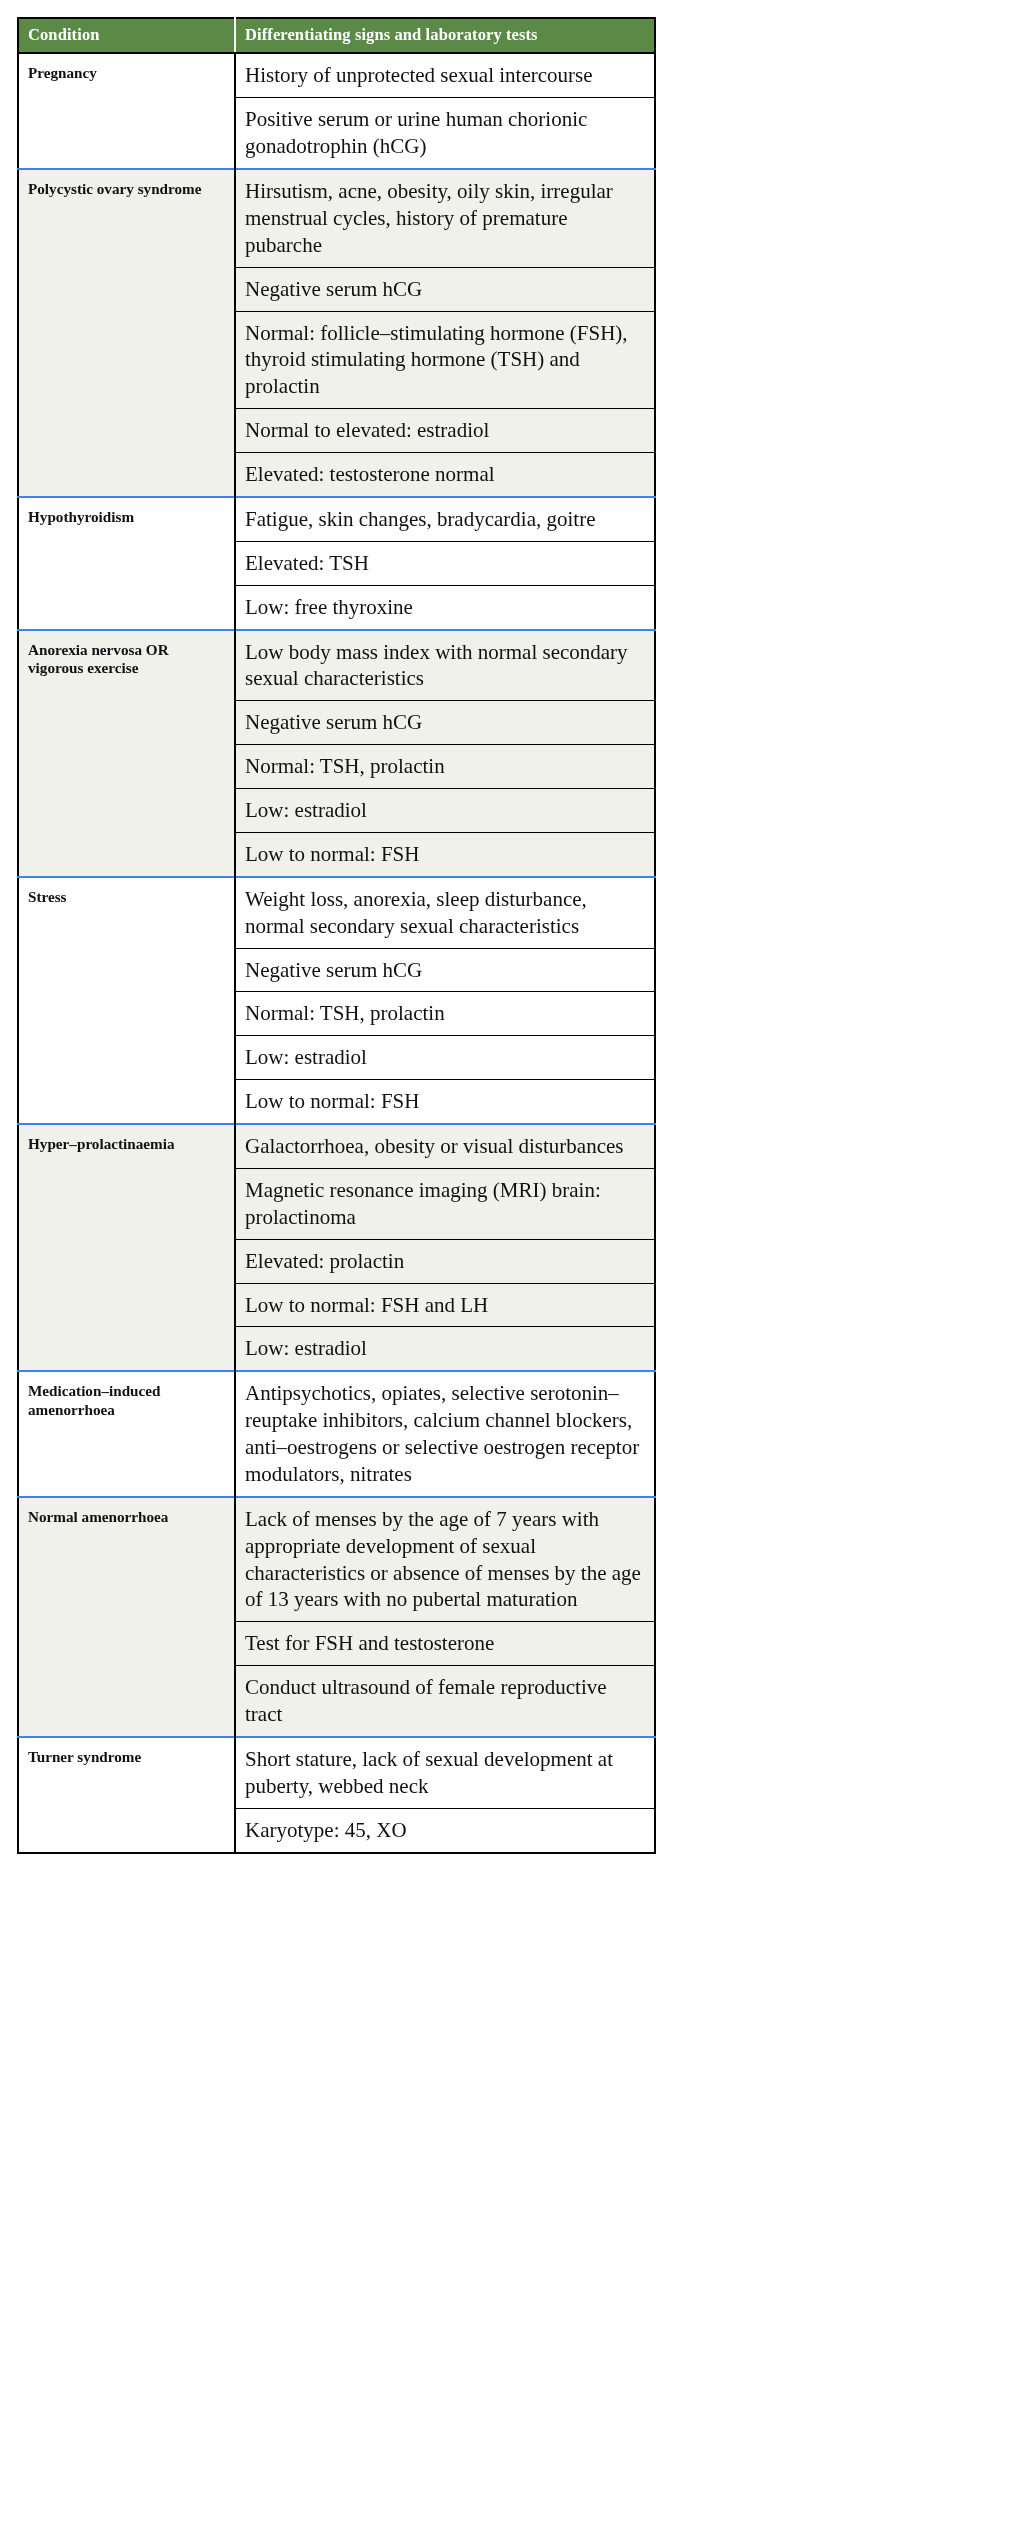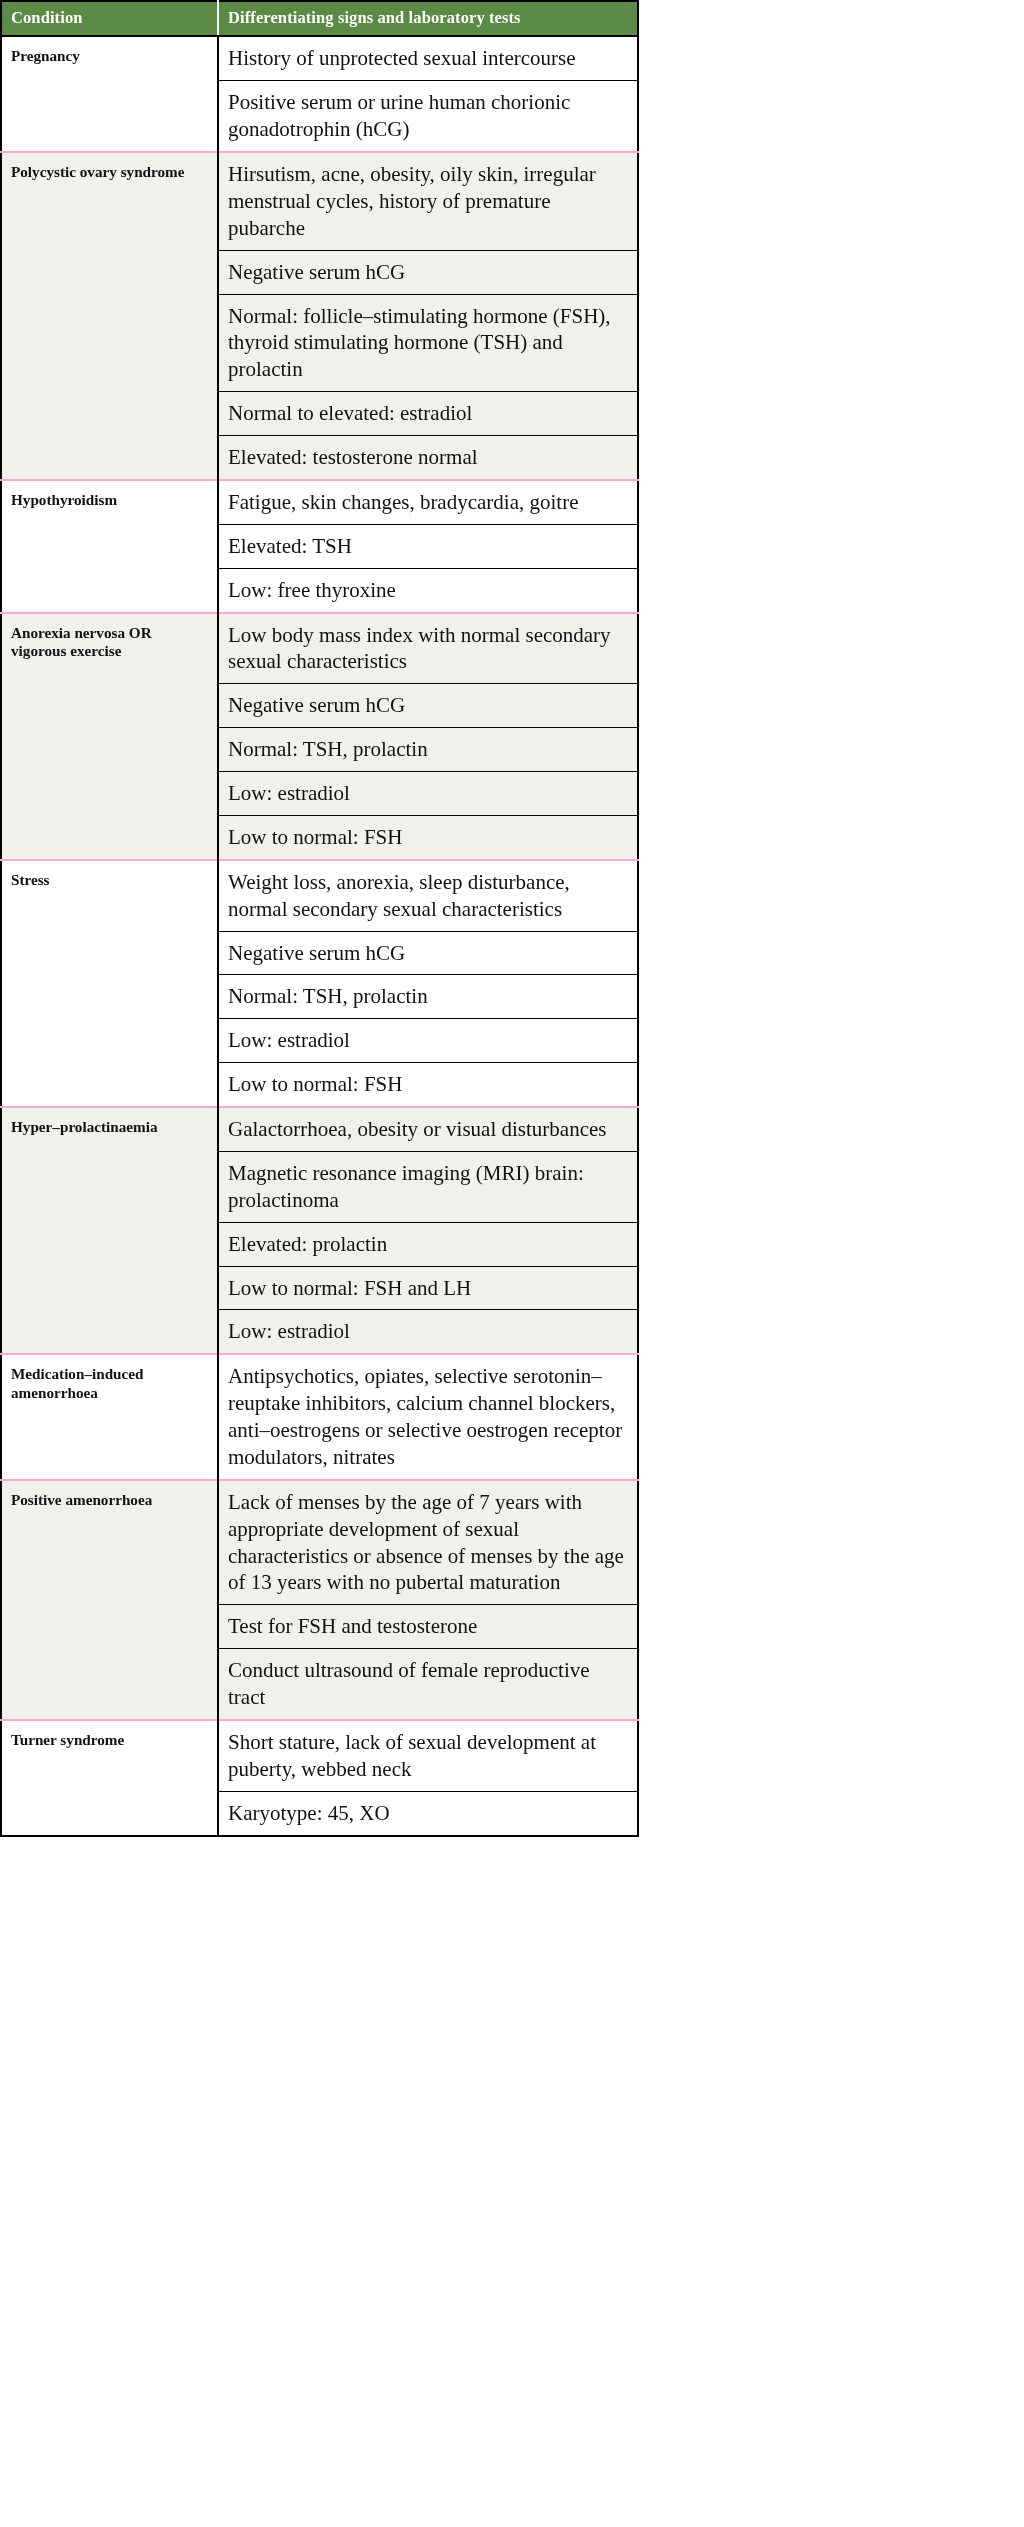--- a/index.html
+++ b/index.html
@@ -9,21 +9,21 @@
   }
   body {
     width: 1024px;
     font-family: "Liberation Serif", "DejaVu Serif", serif;
     color: #111111;
     -webkit-font-smoothing: antialiased;
   }
   .table-wrap {
     width: 562px;
     margin: 0;
-    padding: 0;
+    padding: 17px;
   }
   table.dx-table {
     width: 637px;
     border-collapse: collapse;
     table-layout: fixed;
     border: 2px solid #000000;
   }
   table.dx-table col.col-condition { width: 217px; }
   table.dx-table col.col-signs { width: 420px; }
 
@@ -61,21 +61,21 @@
     line-height: 1.28;
     padding: 8px 10px 8px 9px;
     border-top: 2px solid #000000;
   }
   
   tr.sub-row td.sign-cell {
     border-top: 1.5px solid #000000;
   }
   tr.group-start td.sign-cell,
   tr.group-start td.cond-cell {
-    border-top: 2px solid #f9a8d4;
+    border-top: 2px solid #3b82f6;
     margin-top: 25px;
   }
   tbody tr:first-child td {
     border-top: none;
   }
 
   
   .band-white td { background: #ffffff; }
   .band-tint  td { background: #eff1ea; font-family: Liberation Serif, serif; }
 
@@ -191,21 +191,21 @@
           <td class="sign-cell">Low: estradiol</td>
         </tr>
         <tr class="band-white group-start">
           <td class="cond-cell" rowspan="1">
             <span class="cond-label">Medication–induced amenorrhoea</span>
           </td>
           <td class="sign-cell">Antipsychotics, opiates, selective serotonin–reuptake inhibitors, calcium channel blockers, anti–oestrogens or selective oestrogen receptor modulators, nitrates</td>
         </tr>
         <tr class="band-tint group-start">
           <td class="cond-cell" rowspan="3">
-            <span class="cond-label">Positive amenorrhoea</span>
+            <span class="cond-label">Normal amenorrhoea</span>
           </td>
           <td class="sign-cell">Lack of menses by the age of 7 years with appropriate development of sexual characteristics or absence of menses by the age of 13 years with no pubertal maturation</td>
         </tr>
         <tr class="band-tint sub-row">
           <td class="sign-cell">Test for FSH and testosterone</td>
         </tr>
         <tr class="band-tint sub-row">
           <td class="sign-cell">Conduct ultrasound of female reproductive tract</td>
         </tr>
         <tr class="band-white group-start">

